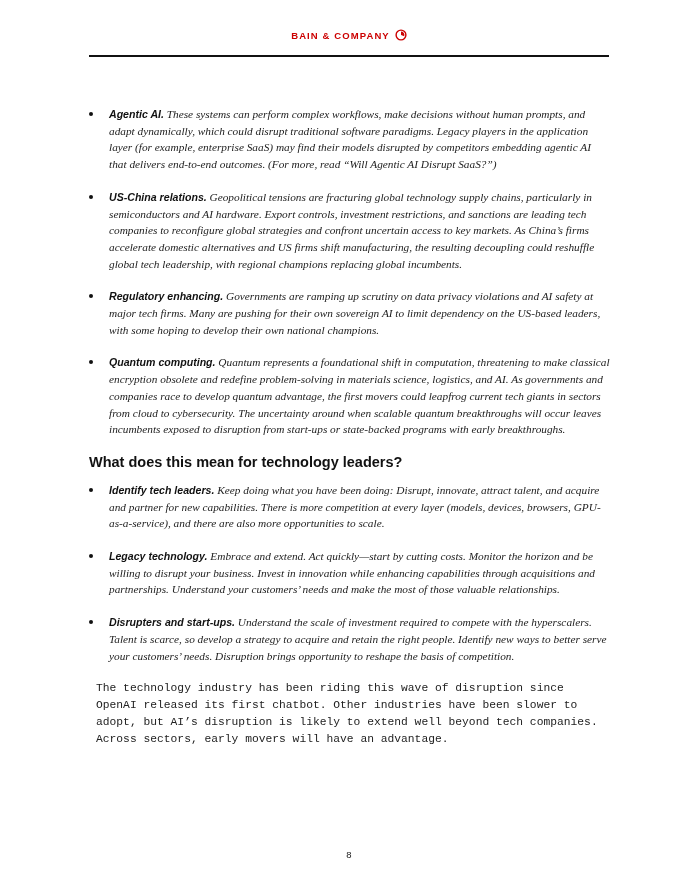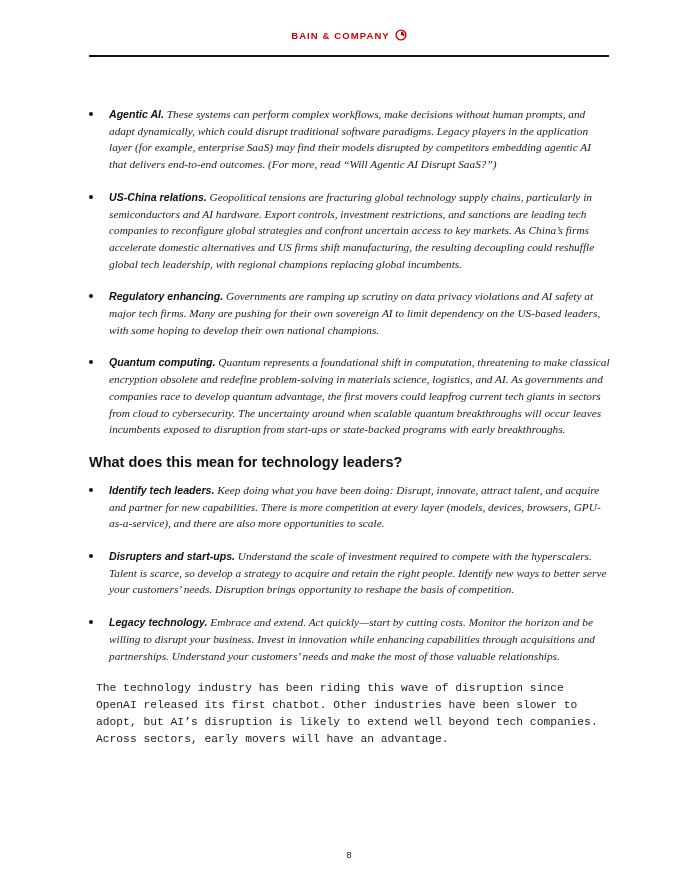--- a/index.html
+++ b/index.html
@@ -82,25 +82,25 @@
 
     <h2>What does this mean for technology leaders?</h2>
 
     <ul class="bullets">
       <li>
         <span class="dot"></span>
         <span class="lead">Identify tech leaders.</span><span> Keep doing what you have been doing: Disrupt, innovate, attract talent, and acquire and partner for new capabilities. There is more competition at every layer (models, devices, browsers, GPU-as-a-service), and there are also more opportunities to scale.</span>
       </li>
       <li>
         <span class="dot"></span>
-        <span class="lead">Disrupters and start-ups.</span><span> Understand the scale of investment required to compete with the hyperscalers. Talent is scarce, so develop a strategy to acquire and retain the right people. Identify new ways to better serve your customers’ needs. Disruption brings opportunity to reshape the basis of competition.</span>
+        <span class="lead">Legacy technology.</span><span> Embrace and extend. Act quickly—start by cutting costs. Monitor the horizon and be willing to disrupt your business. Invest in innovation while enhancing capabilities through acquisitions and partnerships. Understand your customers’ needs and make the most of those valuable relationships.</span>
       </li>
       <li>
         <span class="dot"></span>
-        <span class="lead">Legacy technology.</span><span> Embrace and extend. Act quickly—start by cutting costs. Monitor the horizon and be willing to disrupt your business. Invest in innovation while enhancing capabilities through acquisitions and partnerships. Understand your customers’ needs and make the most of those valuable relationships.</span>
+        <span class="lead">Disrupters and start-ups.</span><span> Understand the scale of investment required to compete with the hyperscalers. Talent is scarce, so develop a strategy to acquire and retain the right people. Identify new ways to better serve your customers’ needs. Disruption brings opportunity to reshape the basis of competition.</span>
       </li>
     </ul>
 
     <p class="closing">The technology industry has been riding this wave of disruption since OpenAI released its first chatbot. Other industries have been slower to adopt, but AI’s disruption is likely to extend well beyond tech companies. Across sectors, early movers will have an advantage.</p>
   </div>
 
   <div class="page-num">8</div>
 </div>
 
 </body></html>

